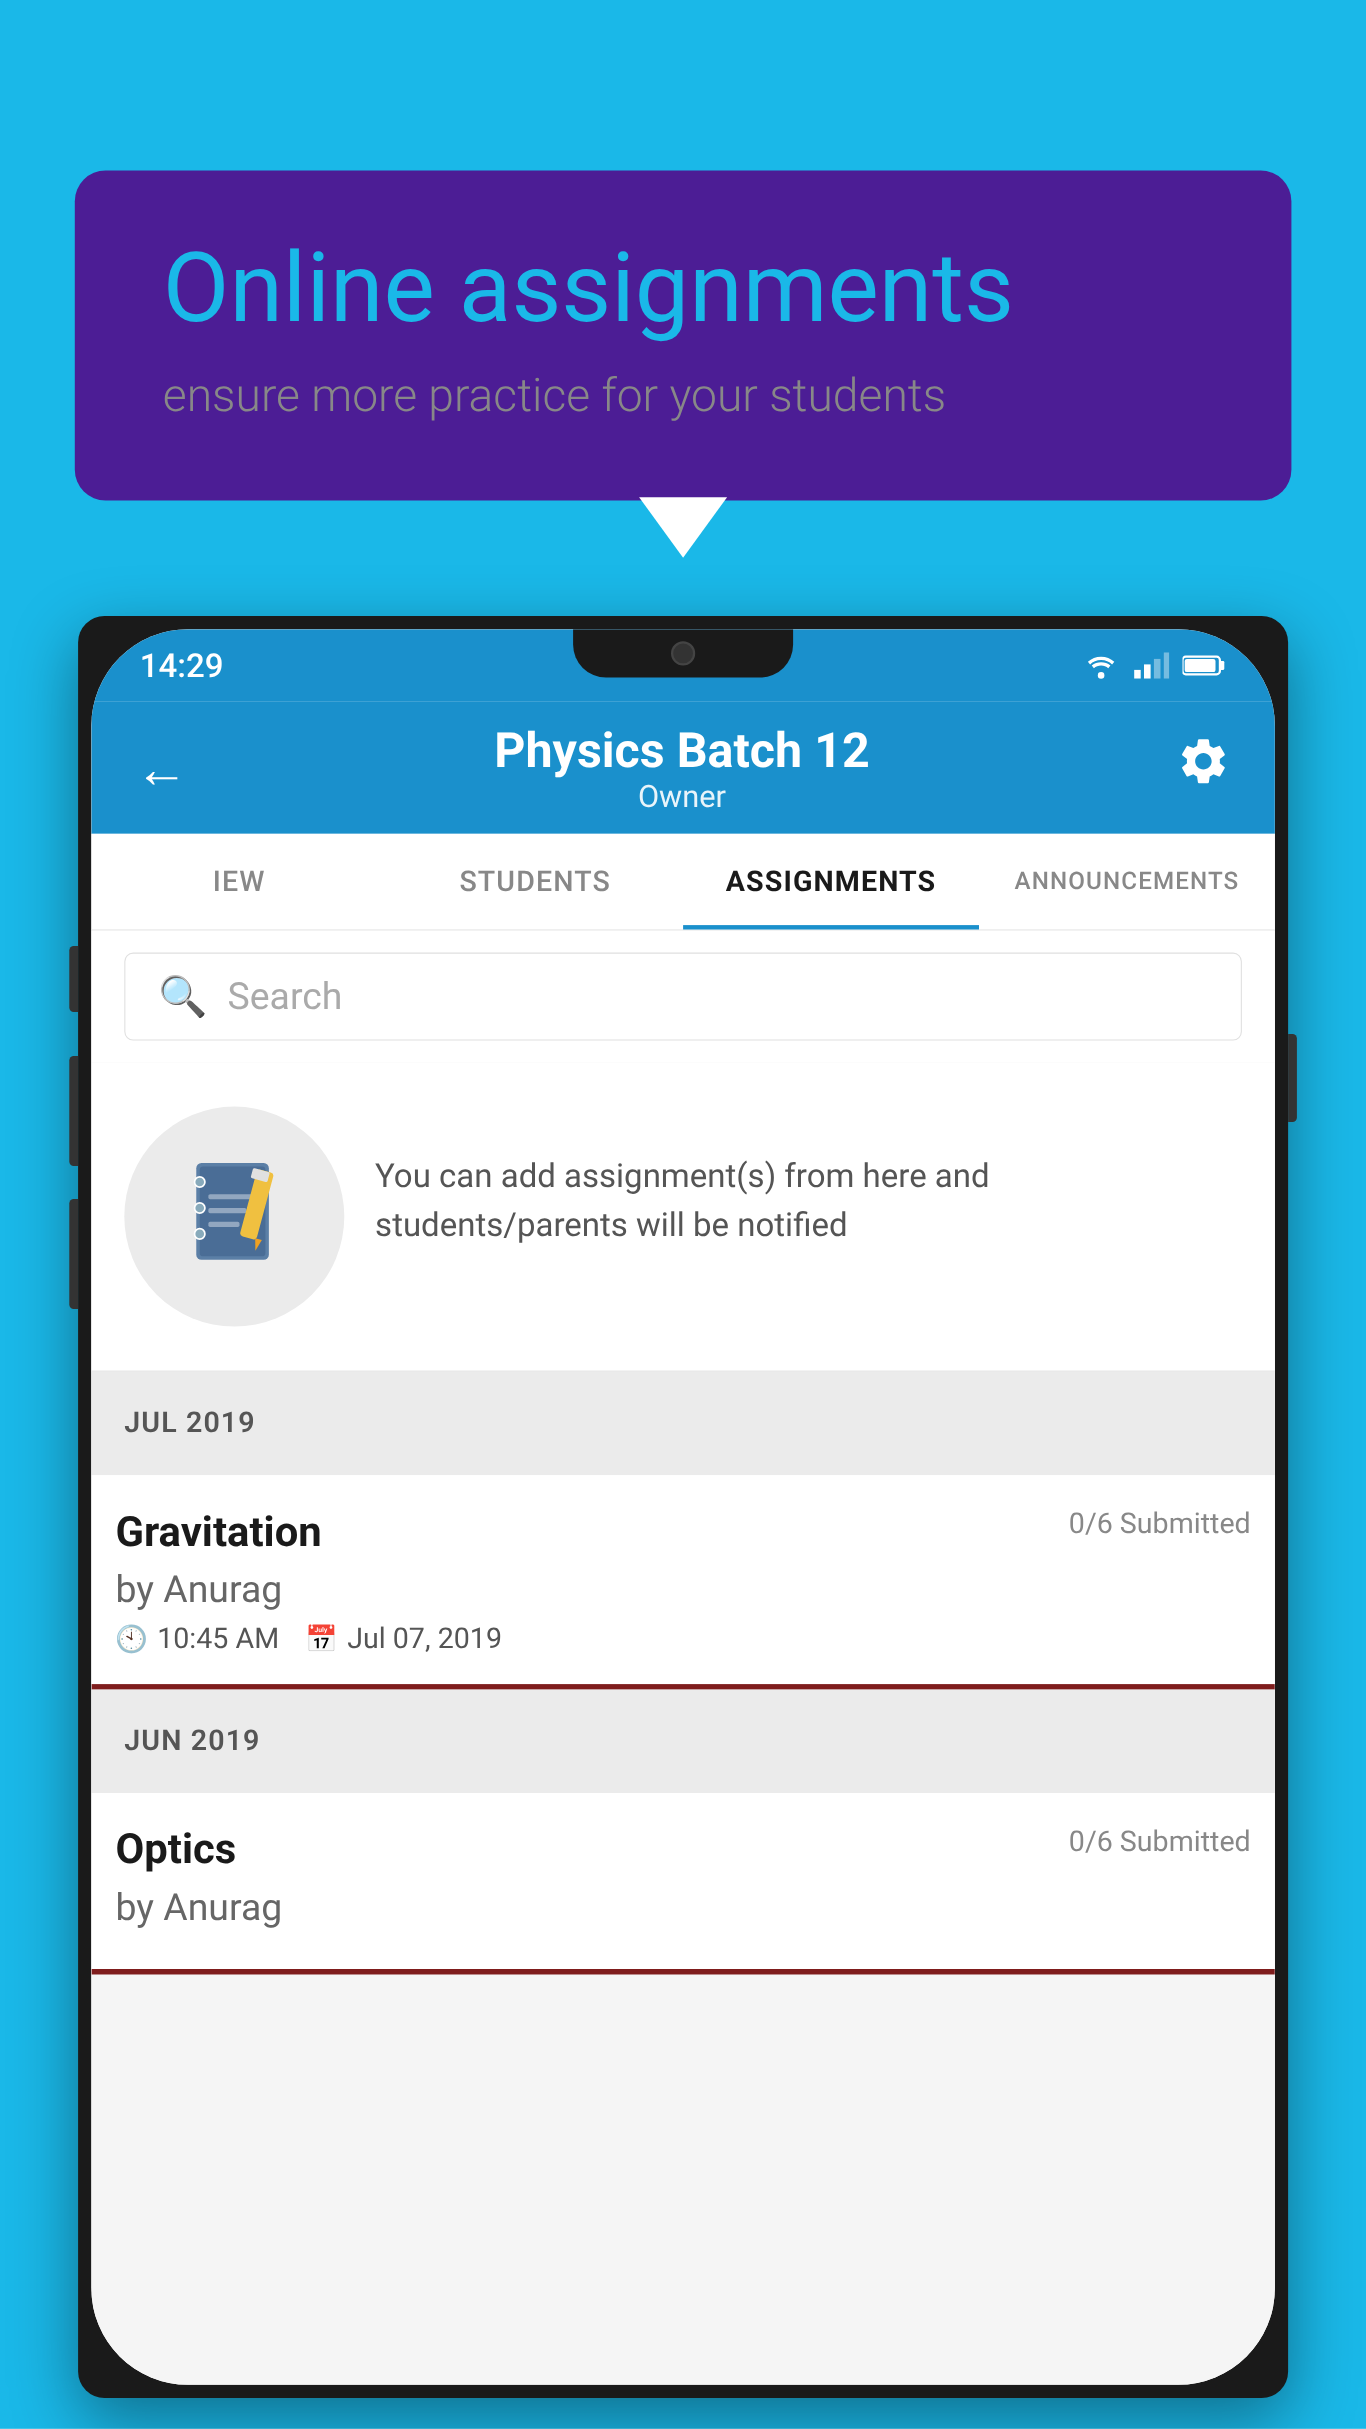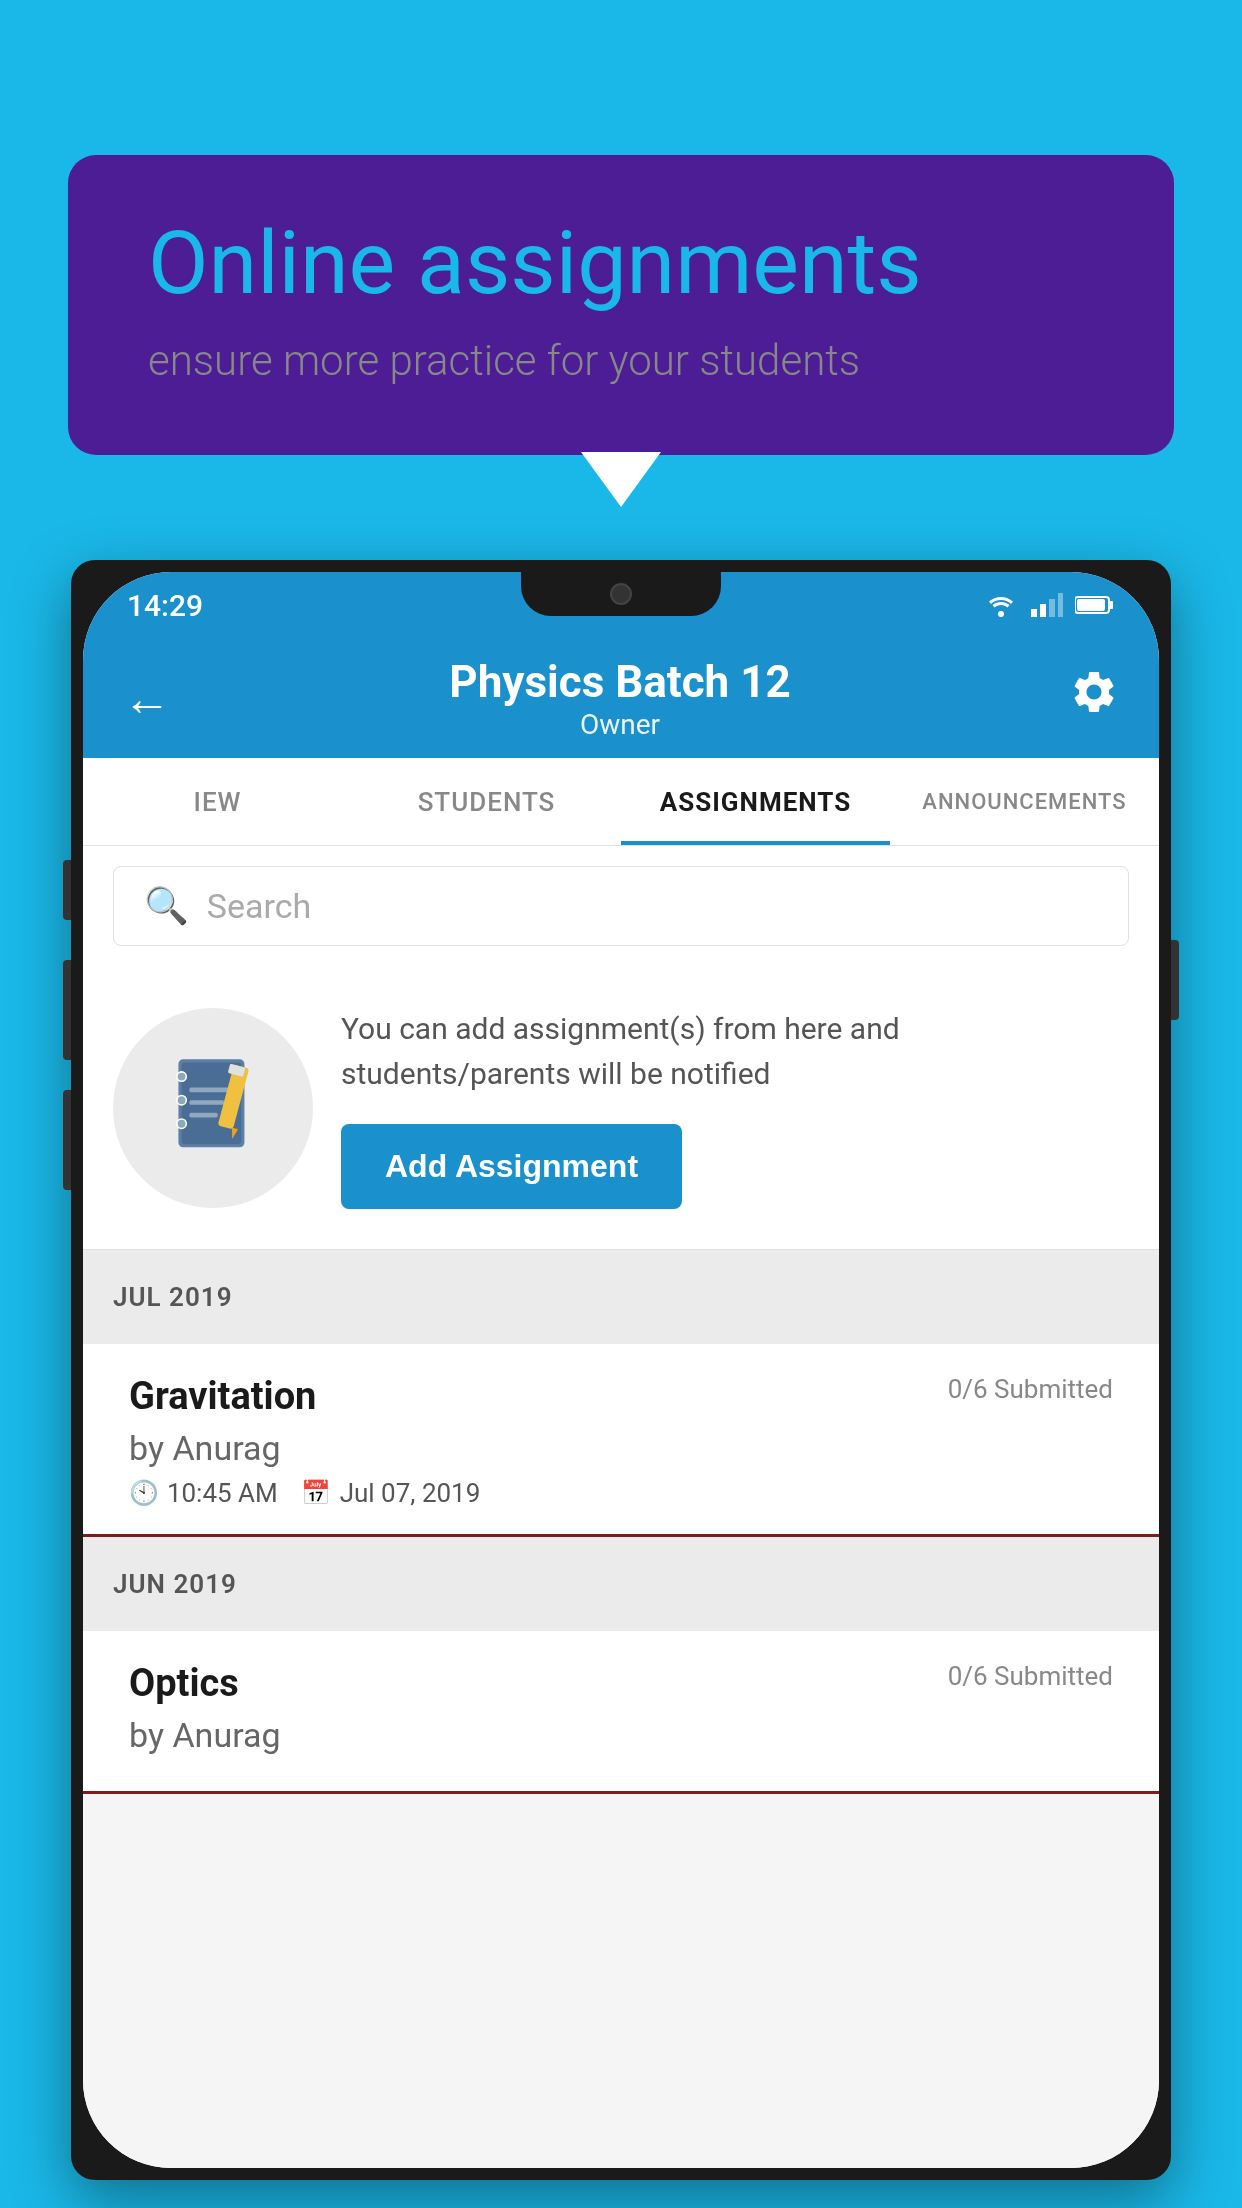--- a/index.html
+++ b/index.html
@@ -263,22 +263,22 @@
       padding: 32px 30px;
       font-size: 26px;
       font-weight: 600;
       color: #555;
       letter-spacing: 1px;
     }
 
     
     .assignment-item {
       background: white;
-      padding: 30px 46px 26px;
-      border-bottom: 3px solid #7f1d1d;
+      padding: 30px 22px 26px;
+      border-bottom: 5px solid #7f1d1d;
     }
     .assignment-top-row {
       display: flex;
       justify-content: space-between;
       align-items: flex-start;
       margin-bottom: 10px;
     }
     .assignment-name {
       font-size: 38px;
       font-weight: 700;
@@ -457,21 +457,20 @@
                 <rect x="15" y="30" width="22" height="3" rx="1" fill="rgba(255,255,255,0.4)"></rect>
                 <rect x="15" y="38" width="18" height="3" rx="1" fill="rgba(255,255,255,0.4)"></rect>
 
                 <rect x="38" y="8" width="10" height="40" rx="2" fill="#f0c040" transform="rotate(15 43 28)"></rect>
                 <polygon points="42,48 46,48 44,55" fill="#f0a020" transform="rotate(15 44 48)"></polygon>
                 <rect x="40" y="8" width="10" height="6" rx="1" fill="#e0e0e0" transform="rotate(15 45 11)"></rect>
               </svg>
             </div>
             <div class="promo-text-section">
               <p class="promo-description">You can add assignment(s) from here and students/parents will be notified</p>
-              <button class="add-assignment-btn">Add Assignment</button>
             </div>
           </div>
 
           <div class="section-header">JUL 2019</div>
 
           <div class="assignment-item">
             <div class="assignment-top-row">
               <span class="assignment-name">Gravitation</span>
               <span class="assignment-submitted">0/6 Submitted</span>
             </div>

